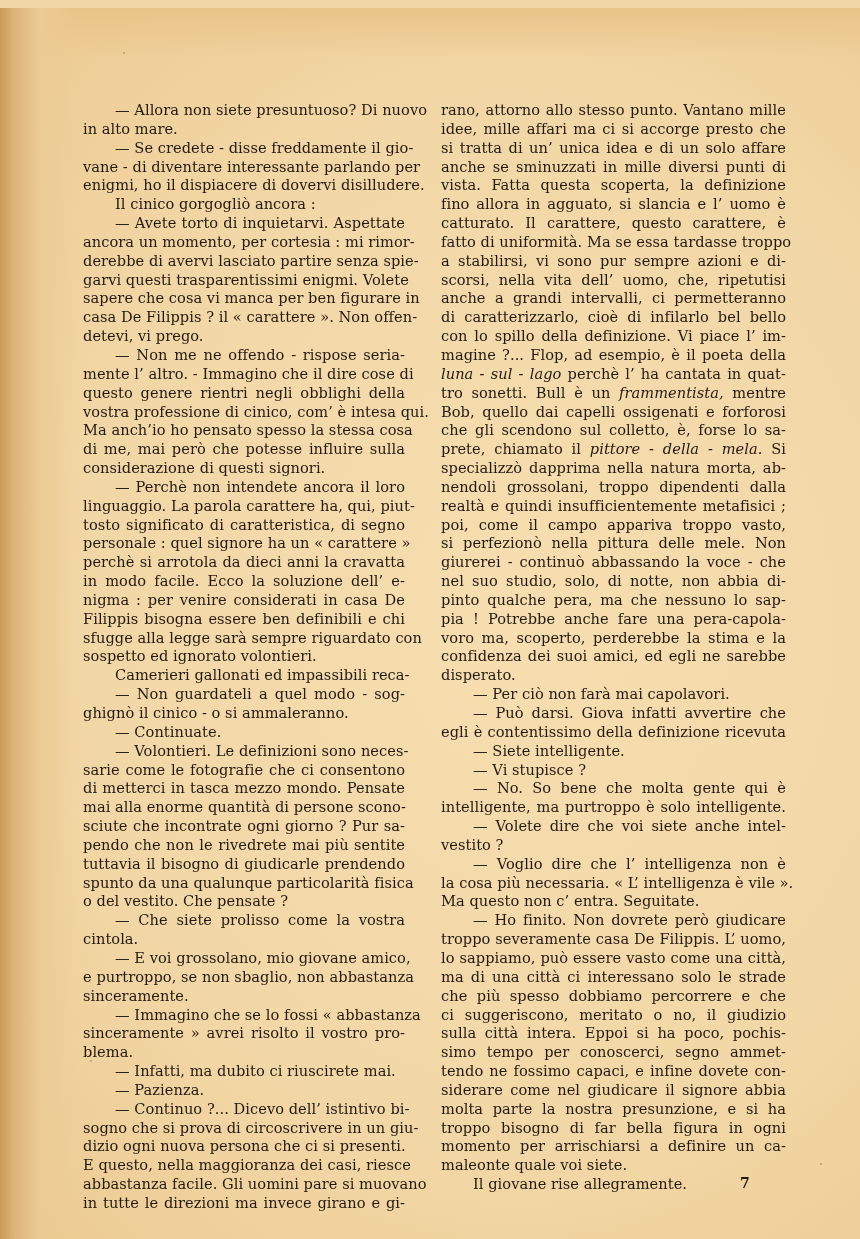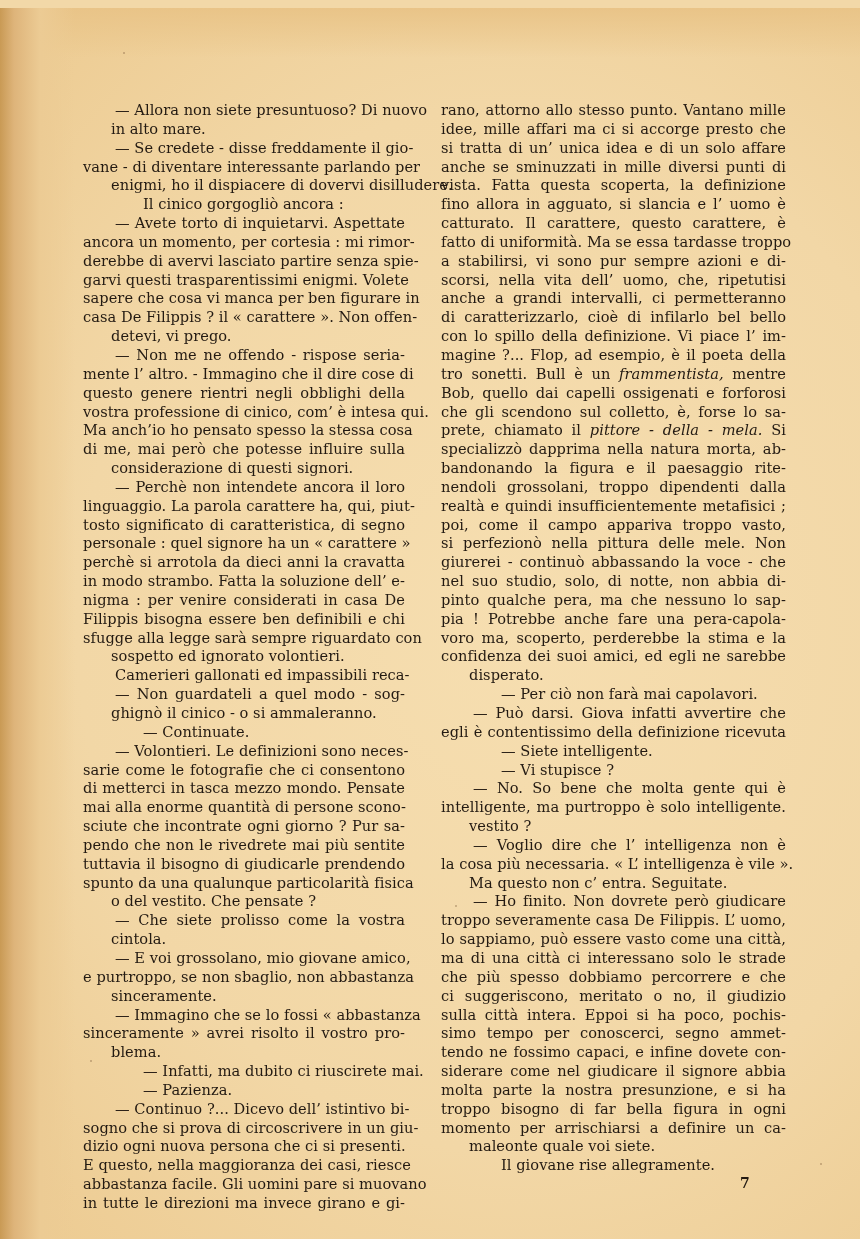--- a/index.html
+++ b/index.html
@@ -16,21 +16,21 @@
     }
     .column {
       position: absolute; top: 93px;
       font-family: "DejaVu Serif", "Liberation Serif", serif;
       font-size: 14.6px; line-height: 18.85px; color: #231a12;
       letter-spacing: 0.05px;
     }
     .col-left { left: 83px; width: 322px; }
     .col-right { left: 441px; width: 345px; }
     .line { display: block; white-space: nowrap; text-align: justify; text-align-last: justify; height: 18.85px; overflow: visible; }
-    .line.last { text-align-last: left; margin-left: 28px; }
+    .line.last { text-align-last: left; }
     .line.indent { padding-left: 32px; }
     .line i { font-style: italic; }
     .page-number {
       position: absolute; left: 740px; top: 1167px;
       font-family: "DejaVu Serif", "Liberation Serif", serif;
       font-size: 14px; font-weight: bold; color: #231a12;
     }
     .speck { position: absolute; width: 2px; height: 2px; border-radius: 1px; background: #8a6a45; opacity: 0.5; }
   </style>
 </head>
@@ -56,21 +56,21 @@
       <span class="line">questo genere rientri negli obblighi della</span>
       <span class="line">vostra professione di cinico, com’ è intesa qui.</span>
       <span class="line">Ma anch’io ho pensato spesso la stessa cosa</span>
       <span class="line">di me, mai però che potesse influire sulla</span>
       <span class="line last">considerazione di questi signori.</span>
       <span class="line indent">— Perchè non intendete ancora il loro</span>
       <span class="line">linguaggio. La parola carattere ha, qui, piut-</span>
       <span class="line">tosto significato di caratteristica, di segno</span>
       <span class="line">personale : quel signore ha un « carattere »</span>
       <span class="line">perchè si arrotola da dieci anni la cravatta</span>
-      <span class="line">in modo strambo. Fatta la soluzione dell’ e-</span>
+      <span class="line">in modo facile. Ecco la soluzione dell’ e-</span>
       <span class="line">nigma : per venire considerati in casa De</span>
       <span class="line">Filippis bisogna essere ben definibili e chi</span>
       <span class="line">sfugge alla legge sarà sempre riguardato con</span>
       <span class="line last">sospetto ed ignorato volontieri.</span>
       <span class="line indent">Camerieri gallonati ed impassibili reca-</span>
       <span class="line indent">— Non guardateli a quel modo - sog-</span>
       <span class="line last">ghignò il cinico - o si ammaleranno.</span>
       <span class="line indent last">— Continuate.</span>
       <span class="line indent">— Volontieri. Le definizioni sono neces-</span>
       <span class="line">sarie come le fotografie che ci consentono</span>
@@ -106,44 +106,45 @@
       <span class="line">vista. Fatta questa scoperta, la definizione</span>
       <span class="line">fino allora in agguato, si slancia e l’ uomo è</span>
       <span class="line">catturato. Il carattere, questo carattere, è</span>
       <span class="line">fatto di uniformità. Ma se essa tardasse troppo</span>
       <span class="line">a stabilirsi, vi sono pur sempre azioni e di-</span>
       <span class="line">scorsi, nella vita dell’ uomo, che, ripetutisi</span>
       <span class="line">anche a grandi intervalli, ci permetteranno</span>
       <span class="line">di caratterizzarlo, cioè di infilarlo bel bello</span>
       <span class="line">con lo spillo della definizione. Vi piace l’ im-</span>
       <span class="line">magine ?... Flop, ad esempio, è il poeta della</span>
+      <span class="line"><i>luna - sul - lago</i> perchè l’ ha cantata in quat-</span>
       <span class="line">tro sonetti. Bull è un <i>frammentista,</i> mentre</span>
       <span class="line">Bob, quello dai capelli ossigenati e forforosi</span>
       <span class="line">che gli scendono sul colletto, è, forse lo sa-</span>
       <span class="line">prete, chiamato il <i>pittore - della - mela.</i> Si</span>
       <span class="line">specializzò dapprima nella natura morta, ab-</span>
-      <span class="line">bandonando la figura e il paesaggio rite-</span>
       <span class="line">nendoli grossolani, troppo dipendenti dalla</span>
       <span class="line">realtà e quindi insufficientemente metafisici ;</span>
       <span class="line">poi, come il campo appariva troppo vasto,</span>
       <span class="line">si perfezionò nella pittura delle mele. Non</span>
       <span class="line">giurerei - continuò abbassando la voce - che</span>
       <span class="line">nel suo studio, solo, di notte, non abbia di-</span>
       <span class="line">pinto qualche pera, ma che nessuno lo sap-</span>
       <span class="line">pia ! Potrebbe anche fare una pera-capola-</span>
       <span class="line">voro ma, scoperto, perderebbe la stima e la</span>
       <span class="line">confidenza dei suoi amici, ed egli ne sarebbe</span>
       <span class="line last">disperato.</span>
       <span class="line indent last">— Per ciò non farà mai capolavori.</span>
       <span class="line indent">— Può darsi. Giova infatti avvertire che</span>
       <span class="line">egli è contentissimo della definizione ricevuta</span>
       <span class="line indent last">— Siete intelligente.</span>
       <span class="line indent last">— Vi stupisce ?</span>
       <span class="line indent">— No. So bene che molta gente qui è</span>
       <span class="line">intelligente, ma purtroppo è solo intelligente.</span>
+      <span class="line indent">— Volete dire che voi siete anche intel-</span>
       <span class="line last">vestito ?</span>
       <span class="line indent">— Voglio dire che l’ intelligenza non è</span>
       <span class="line">la cosa più necessaria. « L’ intelligenza è vile ».</span>
       <span class="line last">Ma questo non c’ entra. Seguitate.</span>
       <span class="line indent">— Ho finito. Non dovrete però giudicare</span>
       <span class="line">troppo severamente casa De Filippis. L’ uomo,</span>
       <span class="line">lo sappiamo, può essere vasto come una città,</span>
       <span class="line">ma di una città ci interessano solo le strade</span>
       <span class="line">che più spesso dobbiamo percorrere e che</span>
       <span class="line">ci suggeriscono, meritato o no, il giudizio</span>

